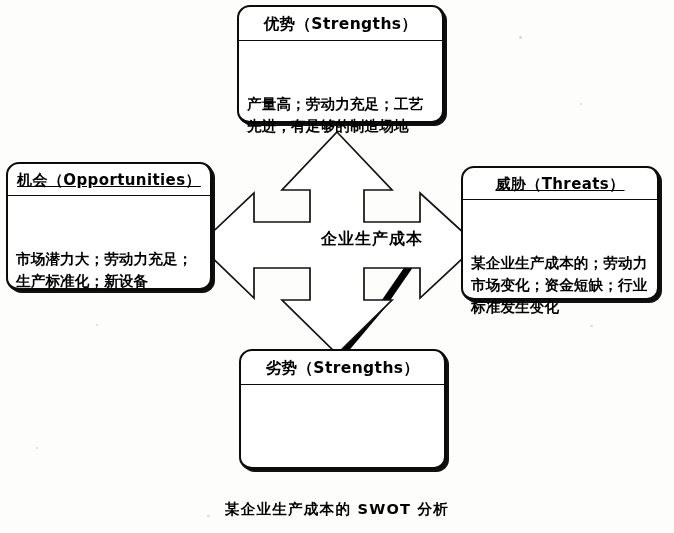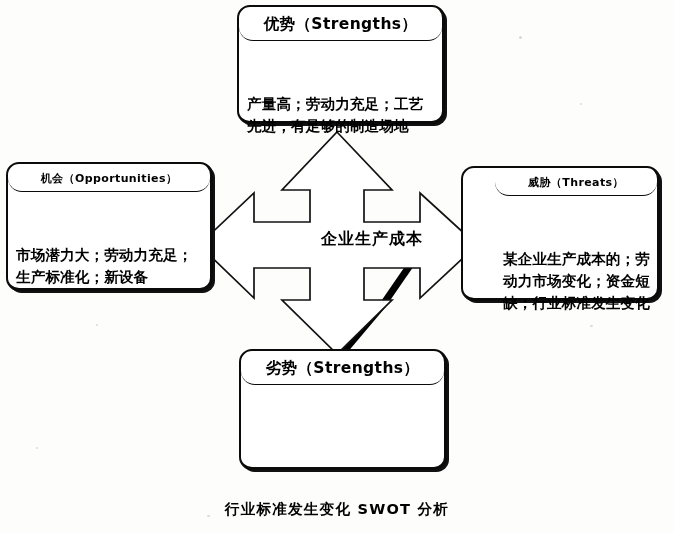--- a/index.html
+++ b/index.html
@@ -30,40 +30,39 @@
     z-index: 5;
   }
   .swot-header {
     text-align: center;
     font-weight: bold;
     font-size: 15.5px;
     letter-spacing: 0.4px;
     padding: 7px 4px 5px 4px;
     border-bottom: 1.6px solid #0b0b0b;
     white-space: nowrap;
-    border-radius: 14px;
   }
   .swot-body {
     padding: 5px 7px 6px 8px;
     font-size: 14.6px;
     font-weight: bold;
     line-height: 1.52;
     letter-spacing: 0.1px;
     word-break: break-all;
     margin-top: 47px;
   }
 
   
   #box-strengths   { left: 237px; top: 5px;   width: 208px; height: 119px; }
   #box-opportunities { left: 6px;  top: 162px; width: 207px; height: 129px; }
-  #box-threats     { left: 461px; top: 166px; width: 199px; height: 135px; padding-left: 32px; }
+  #box-threats     { left: 461px; top: 166px; width: 199px; height: 135px; }
   #box-weaknesses  { left: 239px; top: 349px; width: 208px; height: 121px; }
 
   #box-opportunities .swot-header,
-  #box-threats .swot-header { font-size: 11px; }
+  #box-threats .swot-header { font-size: 15px; text-decoration: underline; }
 
   
   #cross-arrow {
     position: absolute;
     left: 196px;
     top: 128px;
     width: 285px;
     height: 230px;
     z-index: 2;
   }
@@ -165,15 +164,15 @@
 
   <div class="swot-box" id="box-threats">
     <div class="swot-header">威胁（Threats）</div>
     <div class="swot-body">某企业生产成本的；劳动力市场变化；资金短缺；行业标准发生变化</div>
   </div>
 
   <div class="swot-box" id="box-weaknesses">
     <div class="swot-header">劣势（Strengths）</div>
   </div>
 
-  <div id="caption">行业标准发生变化 SWOT 分析</div>
+  <div id="caption">某企业生产成本的 SWOT 分析</div>
 
 </div>
 
 </body></html>

